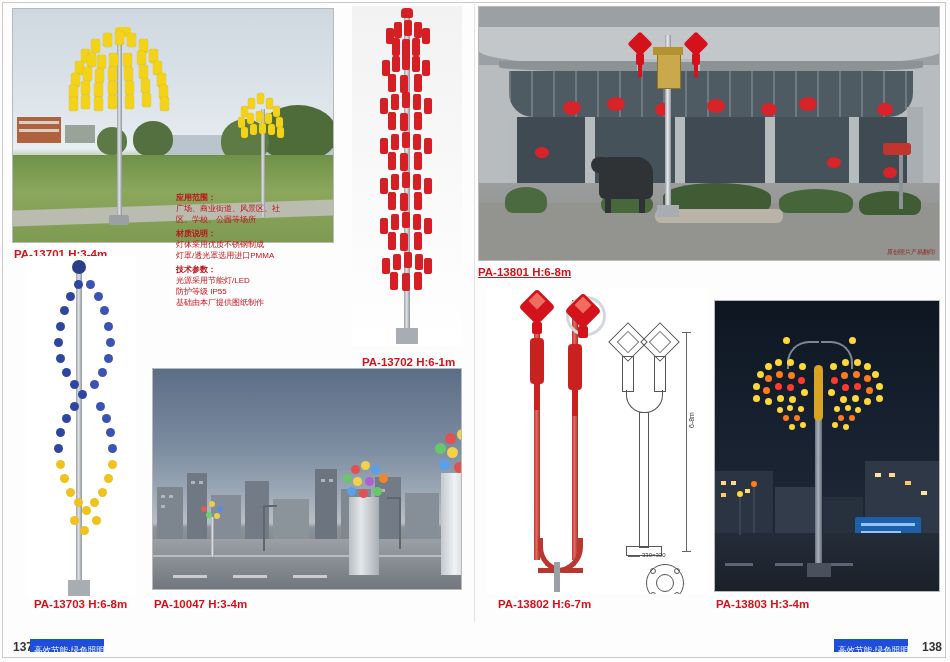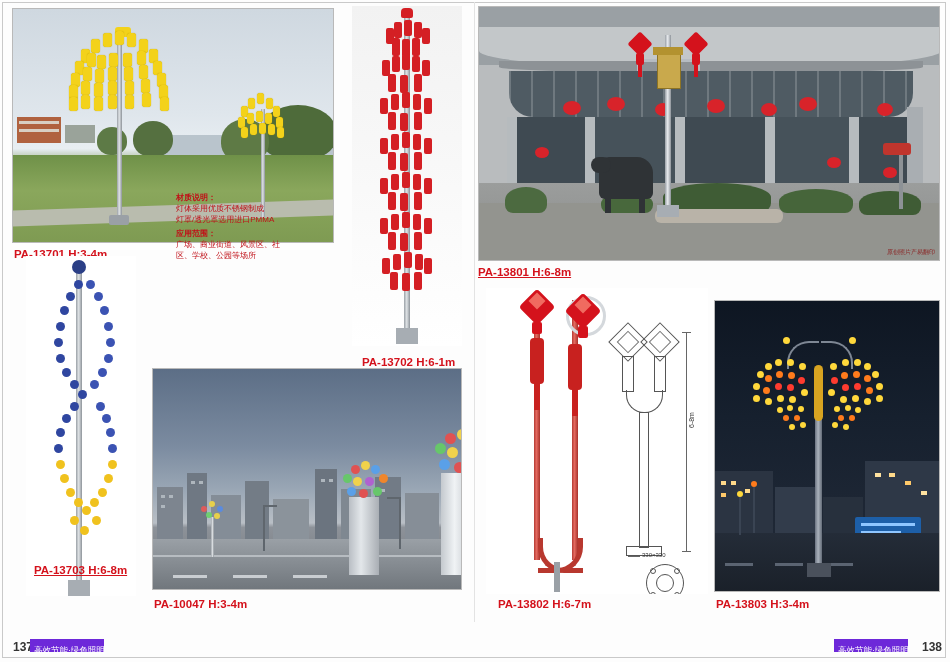--- a/index.html
+++ b/index.html
@@ -29,21 +29,21 @@
     color:#d4121c;
     font-weight:bold;
     font-size:11.5px;
     white-space:nowrap;
     letter-spacing:0px;
   }
   .pnum{
     position:absolute;bottom:8px;font-size:12px;color:#333;font-weight:bold;
   }
   .fbar{
-    position:absolute;bottom:10px;height:13px;background:#6d28d9;
+    position:absolute;bottom:10px;height:13px;background:#1d4ed8;
   }
   .fbar span{
     color:#fff;font-size:8.5px;line-height:13px;padding:0 4px;display:inline-block;white-space:nowrap;
   }
   
   .spec{
     position:absolute;
     font-size:8px;line-height:11px;color:#c01018;
     width:150px;
   }
@@ -250,28 +250,34 @@
     </div>
 
     <div style="position:absolute;left:44px;top:322px;width:22px;height:16px;background:#a7adb3;"></div>
   </div>
   <div class="cap" style="left:362px;top:356px;">
     <span>PA-13702 H:6-1m</span>
   </div>
 
   <div class="spec" style="left:176px;top:192px;">
     <div class="grp">
+      <div class="t">应用范围：</div>
+      <div>广场、商业街道、风景区、社</div>
+      <div>区、学校、公园等场所</div>
+    </div>
+    <div class="grp">
       <div class="t">材质说明：</div>
       <div>灯体采用优质不锈钢制成</div>
       <div>灯罩/透光罩选用进口PMMA</div>
     </div>
     <div class="grp">
-      <div class="t">应用范围：</div>
-      <div>广场、商业街道、风景区、社</div>
-      <div>区、学校、公园等场所</div>
+      <div class="t">技术参数：</div>
+      <div>光源采用节能灯/LED</div>
+      <div>防护等级     IP55</div>
+      <div>基础由本厂提供图纸制作</div>
     </div>
   </div>
 
   <div class="panel" id="ph3" style="left:26px;top:256px;width:110px;height:340px;">
     <div class="sky"></div>
     <div class="pole" style="left:50px;top:14px;width:6px;height:326px;"></div>
 
     <div class="bead" style="left:46px;top:4px;width:14px;height:14px;background:#2b3f86;"></div>
 
     <div style="position:absolute;left:10px;top:20px;width:90px;height:290px;">
@@ -312,21 +318,21 @@
       <div class="bead" style="left:68px;top:198px;width:9px;height:9px;background:#f0c21e;"></div>
       <div class="bead" style="left:62px;top:212px;width:9px;height:9px;background:#f0c21e;"></div>
       <div class="bead" style="left:54px;top:222px;width:9px;height:9px;background:#f0c21e;"></div>
       <div class="bead" style="left:34px;top:240px;width:9px;height:9px;background:#f0c21e;"></div>
       <div class="bead" style="left:56px;top:240px;width:9px;height:9px;background:#f0c21e;"></div>
       <div class="bead" style="left:44px;top:250px;width:9px;height:9px;background:#f0c21e;"></div>
     </div>
 
     <div style="position:absolute;left:42px;top:324px;width:22px;height:16px;background:#a7adb3;"></div>
   </div>
-  <div class="cap" style="left:34px;top:564px;text-decoration:underline;">
+  <div class="cap" style="left:34px;top:598px;">
     <span>PA-13703 H:6-8m</span>
   </div>
 
   <div class="photo" id="ph4" style="left:152px;top:368px;width:310px;height:222px;">
     <div class="sky"></div>
 
     <div class="bldg" style="left:4px;top:118px;width:26px;height:52px;"></div>
     <div class="bldg" style="left:34px;top:104px;width:20px;height:66px;background:#6f7883;"></div>
     <div class="bldg" style="left:58px;top:126px;width:30px;height:44px;background:#848d97;"></div>
     <div class="bldg" style="left:92px;top:112px;width:24px;height:58px;background:#737c86;"></div>

